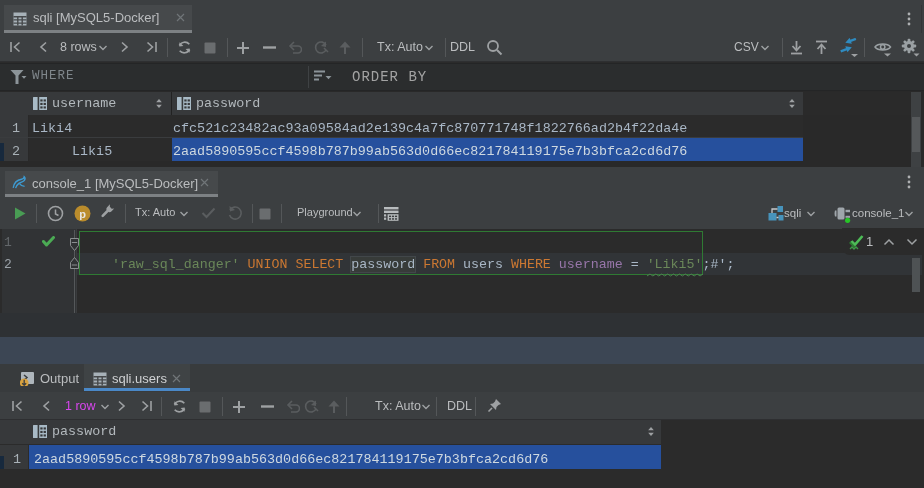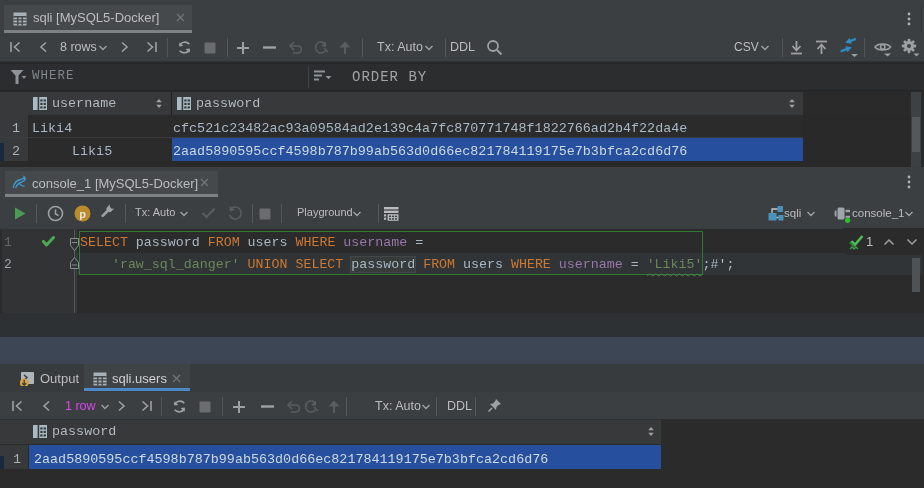--- a/index.html
+++ b/index.html
@@ -341,21 +341,20 @@
   </svg>
 
   <svg class="icn" style="left:68px;top:229px;" width="11" height="84" viewBox="0 0 11 84">
     <path d="M6.5 1 V84" stroke="#55585a" stroke-width="1"></path>
     <path d="M2.5 9.5 H10.5 V16.5 L6.5 21.5 L2.5 16.5 Z" fill="#313335" stroke="#8a8e90" stroke-width="1"></path>
     <path d="M3.8 13.5 H9.2" stroke="#8a8e90" stroke-width="1"></path>
     <path d="M2.5 33.5 L6.5 28.5 L10.5 33.5 V39.5 H2.5 Z" fill="#313335" stroke="#8a8e90" stroke-width="1"></path>
     <path d="M3.8 36 H9.2" stroke="#8a8e90" stroke-width="1"></path>
   </svg>
 
-  <div class="abs mono" style="left:80px;top:235px;font-size:13.3px;white-space:pre;"><span style="color:#cc7832">SELECT</span><span style="color:#a9b7c6"> password </span><span style="color:#cc7832">FROM</span><span style="color:#a9b7c6"> users </span><span style="color:#cc7832">WHERE</span><span style="color:#9876aa"> username</span><span style="color:#a9b7c6"> =</span></div>
 
   <div class="abs mono" style="left:80px;top:257px;font-size:13.3px;white-space:pre;"><span style="color:#a9b7c6">    </span><span style="color:#6a8759">'raw_sql_danger'</span><span style="color:#a9b7c6"> </span><span style="color:#cc7832">UNION SELECT</span><span style="color:#a9b7c6"> </span><span style="color:#a9b7c6;background:#373b39;outline:1px solid #42474a;">password</span><span style="color:#a9b7c6"> </span><span style="color:#cc7832">FROM</span><span style="color:#a9b7c6"> users </span><span style="color:#cc7832">WHERE</span><span style="color:#9876aa"> username</span><span style="color:#a9b7c6"> = </span><span style="color:#6a8759">'Liki5'</span><span style="color:#a9b7c6">;#';</span></div>
 
   <svg class="icn" style="left:647px;top:273px;" width="56" height="4" viewBox="0 0 57 4">
     <path d="M0 3 L3 1 L6 3 L9 1 L12 3 L15 1 L18 3 L21 1 L24 3 L27 1 L30 3 L33 1 L36 3 L39 1 L42 3 L45 1 L48 3 L51 1 L54 3 L57 1" stroke="#4e8052" stroke-width="1" fill="none"></path>
   </svg>
 
   <div class="abs" style="left:842px;top:228px;width:82px;height:27px;background:#2b2b2b;border-radius:0 0 0 8px;"></div>
   <svg class="icn" style="left:849px;top:234px;" width="15" height="17" viewBox="0 0 15 17">
     <path d="M1 8 L5 12 L13 2.5" stroke="#2c7d32" stroke-width="2.6" fill="none"></path>

